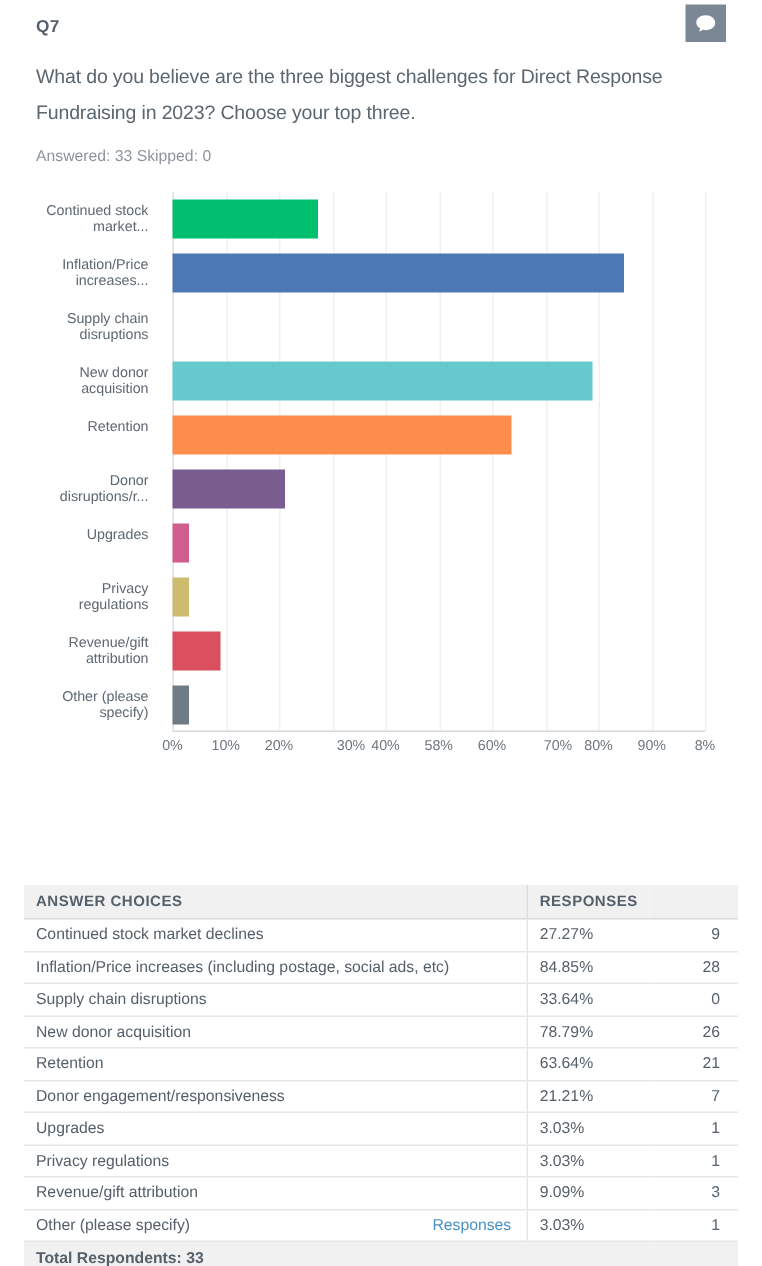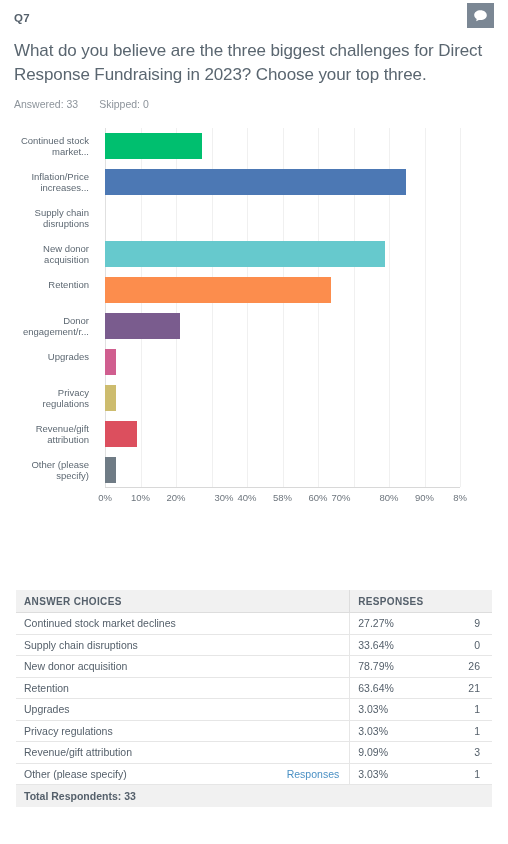--- a/index.html
+++ b/index.html
@@ -13,21 +13,21 @@
     font-family: "Liberation Sans", sans-serif;
     color: #4a4a4a;
     overflow: hidden;
     position: relative;
   }
   .page {
     width: 508px;
     height: 844px;
     position: relative;
     box-sizing: border-box;
-    padding: 0 14px;
+    padding: 0 24px;
   }
 
   
   .qhead {
     position: relative;
     padding-top: 8px;
     height: 26px;
   }
   .qnum {
     font-size: 11.5px;
@@ -43,33 +43,33 @@
     height: 25px;
     background: #7b8794;
     display: flex;
     align-items: center;
     justify-content: center;
     cursor: pointer;
   }
   .chat-btn svg { display:block; }
 
   .qtitle {
-    font-size: 17px;
+    font-size: 13px;
     line-height: 23.5px;
     color: #5a6670;
     font-weight: 400;
     margin-top: 5px;
     letter-spacing: -0.1px;
   }
   .qmeta {
     margin-top: 12px;
     font-size: 10.5px;
     color: #8d949b;
   }
-  .qmeta .skipped { margin-left: 18px; }
+  .qmeta .skipped { }
 
   
   .chart-wrap {
     position: relative;
     margin-top: 18px;
     height: 390px;
   }
   .chart {
     position: relative;
     height: 372px;
@@ -199,21 +199,21 @@
   </div>
 
   <div class="chart-wrap">
     <div class="chart">
       <div class="cat-labels">
           <div class="cat-label" style="top: 7px;">Continued stock market...</div>
           <div class="cat-label" style="top: 43px;">Inflation/Price increases...</div>
           <div class="cat-label" style="top: 79px;">Supply chain disruptions</div>
           <div class="cat-label" style="top: 115px;">New donor acquisition</div>
           <div class="cat-label" style="top: 151px;">Retention</div>
-          <div class="cat-label" style="top: 187px;">Donor engagement/r...</div>
+          <div class="cat-label" style="top: 187px;">Donor disruptions/r...</div>
           <div class="cat-label" style="top: 223px;">Upgrades</div>
           <div class="cat-label" style="top: 259px;">Privacy regulations</div>
           <div class="cat-label" style="top: 295px;">Revenue/gift attribution</div>
           <div class="cat-label" style="top: 331px;">Other (please specify)</div>
         </div>
       <div class="plot">
           <div class="gridline first" style="left: 0px;"></div>
           <div class="gridline" style="left: 35.5px;"></div>
           <div class="gridline" style="left: 71px;"></div>
           <div class="gridline" style="left: 106.5px;"></div>
@@ -235,21 +235,21 @@
           <div class="bar" title="Other (please specify): 3.03%" style="left: 0px; top: 329px; width: 10.7565px; background: rgb(111, 123, 133);"></div>
         </div>
       <div class="axis-labels">
           <div class="axis-tick" style="left: 0px;">0%</div>
           <div class="axis-tick" style="left: 35.5px;">10%</div>
           <div class="axis-tick" style="left: 71px;">20%</div>
           <div class="axis-tick" style="left: 119px;">30%</div>
           <div class="axis-tick" style="left: 142px;">40%</div>
           <div class="axis-tick" style="left: 177.5px;">58%</div>
           <div class="axis-tick" style="left: 213px;">60%</div>
-          <div class="axis-tick" style="left: 236px; text-align: right;">70%</div>
+          <div class="axis-tick" style="left: 257px; text-align: right;">70%</div>
           <div class="axis-tick" style="left: 284px;">80%</div>
           <div class="axis-tick" style="left: 319.5px;">90%</div>
           <div class="axis-tick" style="left: 355px;">8%</div>
         </div>
     </div>
   </div>
 
   <table class="tbl">
     <thead>
       <tr>
@@ -258,33 +258,43 @@
         <th class="c-cnt"></th>
       </tr>
     </thead>
     <tbody>
         <tr>
           <td class="c-choice">Continued stock market declines</td>
           <td class="c-pct">27.27%</td>
           <td class="c-cnt">9</td>
         </tr>
         <tr>
+          <td class="c-choice">Inflation/Price increases (including postage, social ads, etc)</td>
+          <td class="c-pct">84.85%</td>
+          <td class="c-cnt">28</td>
+        </tr>
+        <tr>
           <td class="c-choice">Supply chain disruptions</td>
           <td class="c-pct">33.64%</td>
           <td class="c-cnt">0</td>
         </tr>
         <tr>
           <td class="c-choice">New donor acquisition</td>
           <td class="c-pct">78.79%</td>
           <td class="c-cnt">26</td>
         </tr>
         <tr>
           <td class="c-choice">Retention</td>
           <td class="c-pct">63.64%</td>
           <td class="c-cnt">21</td>
+        </tr>
+        <tr>
+          <td class="c-choice">Donor engagement/responsiveness</td>
+          <td class="c-pct">21.21%</td>
+          <td class="c-cnt">7</td>
         </tr>
         <tr>
           <td class="c-choice">Upgrades</td>
           <td class="c-pct">3.03%</td>
           <td class="c-cnt">1</td>
         </tr>
         <tr>
           <td class="c-choice">Privacy regulations</td>
           <td class="c-pct">3.03%</td>
           <td class="c-cnt">1</td>

